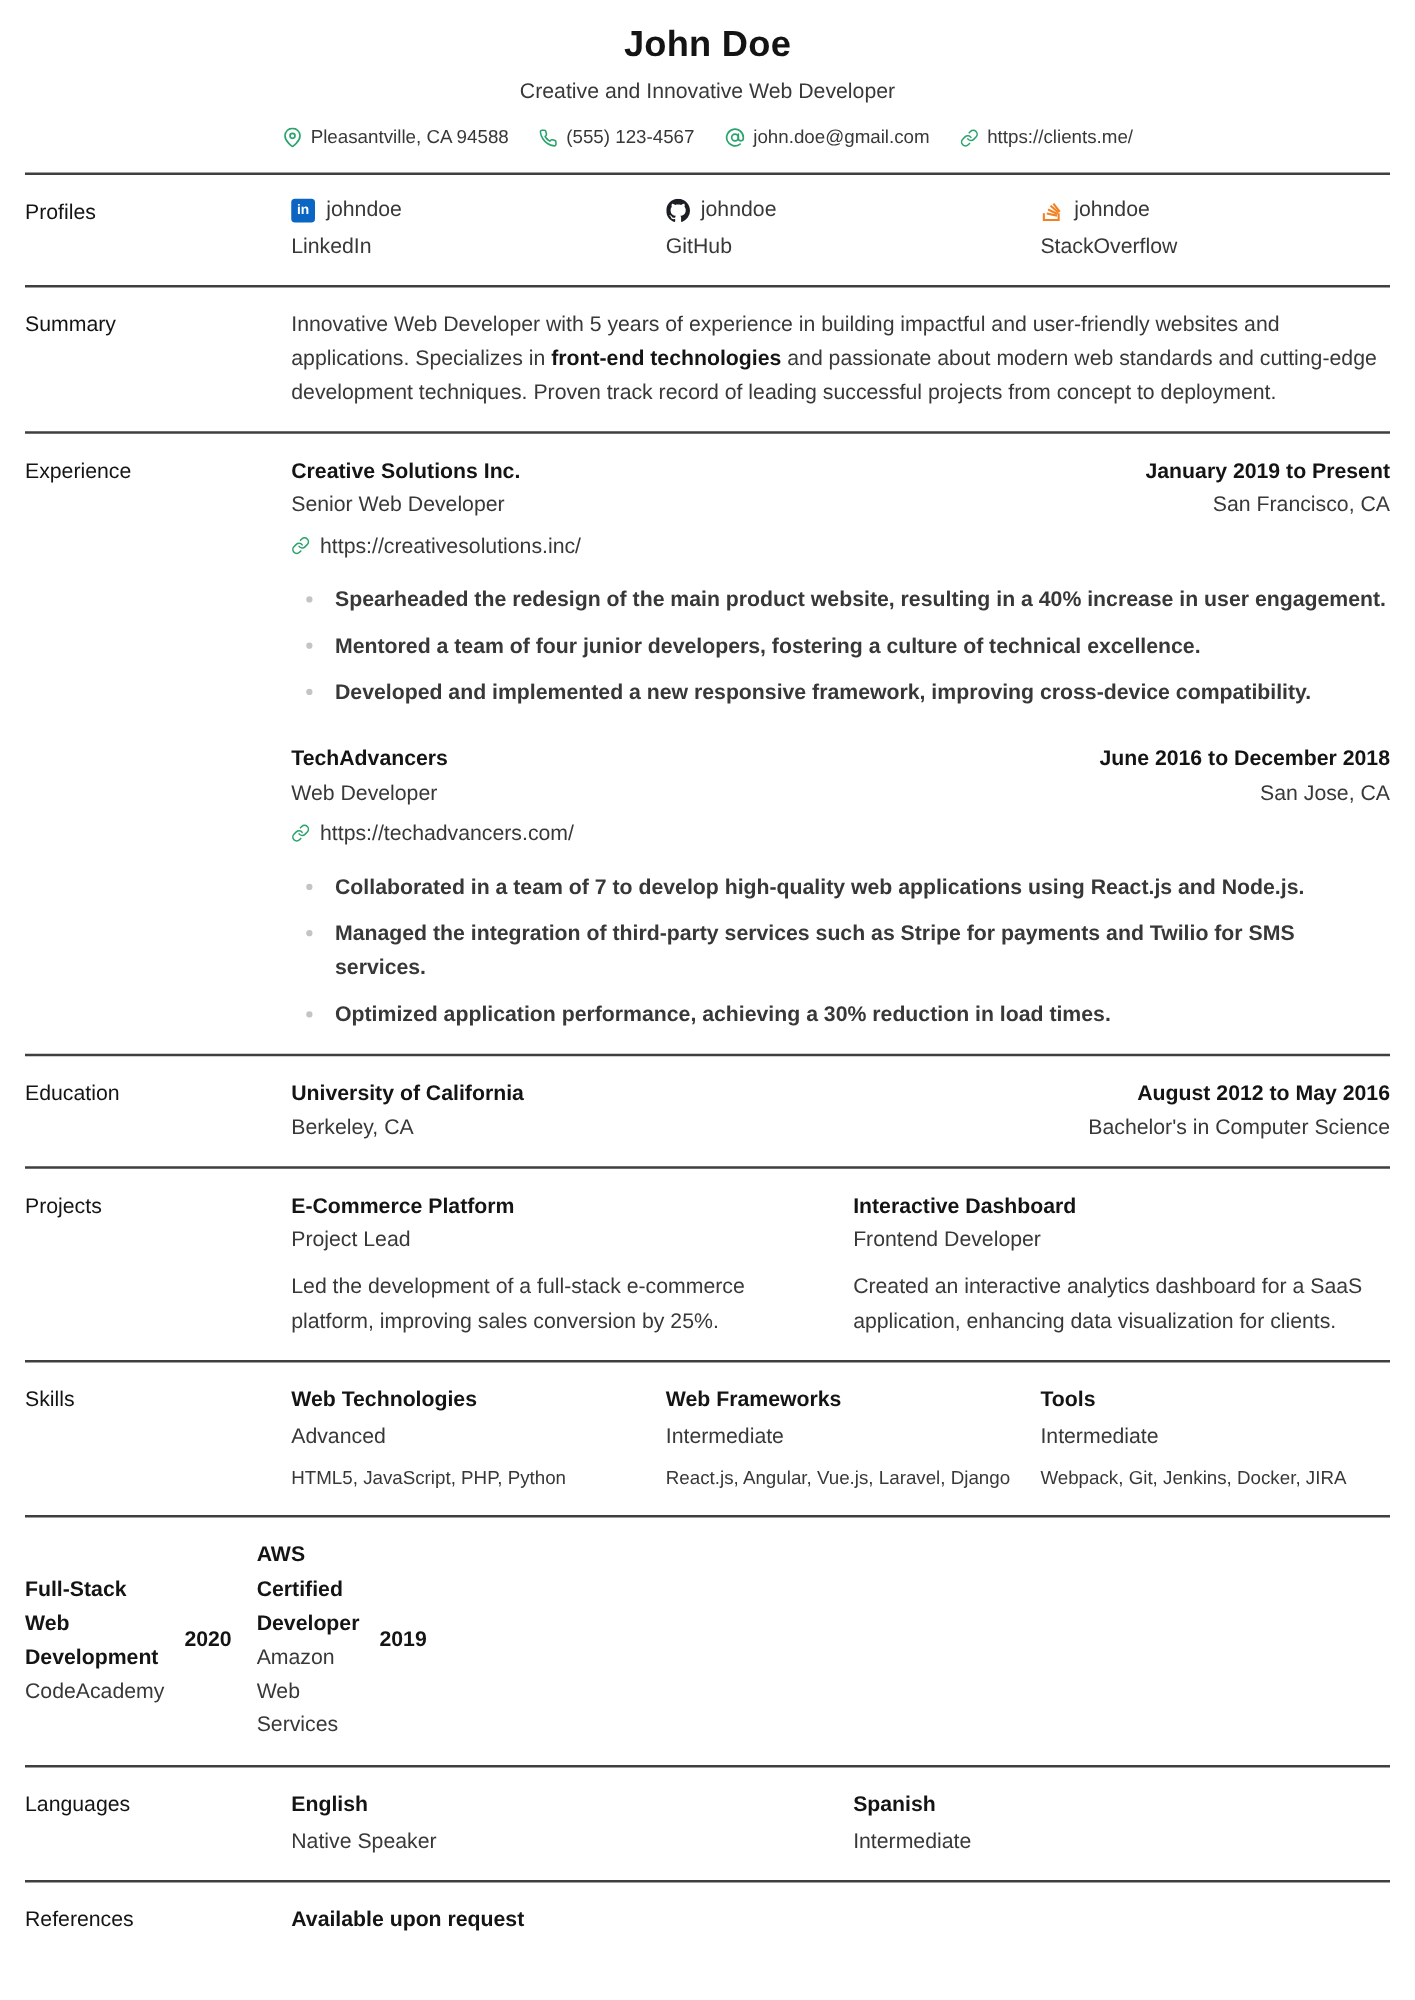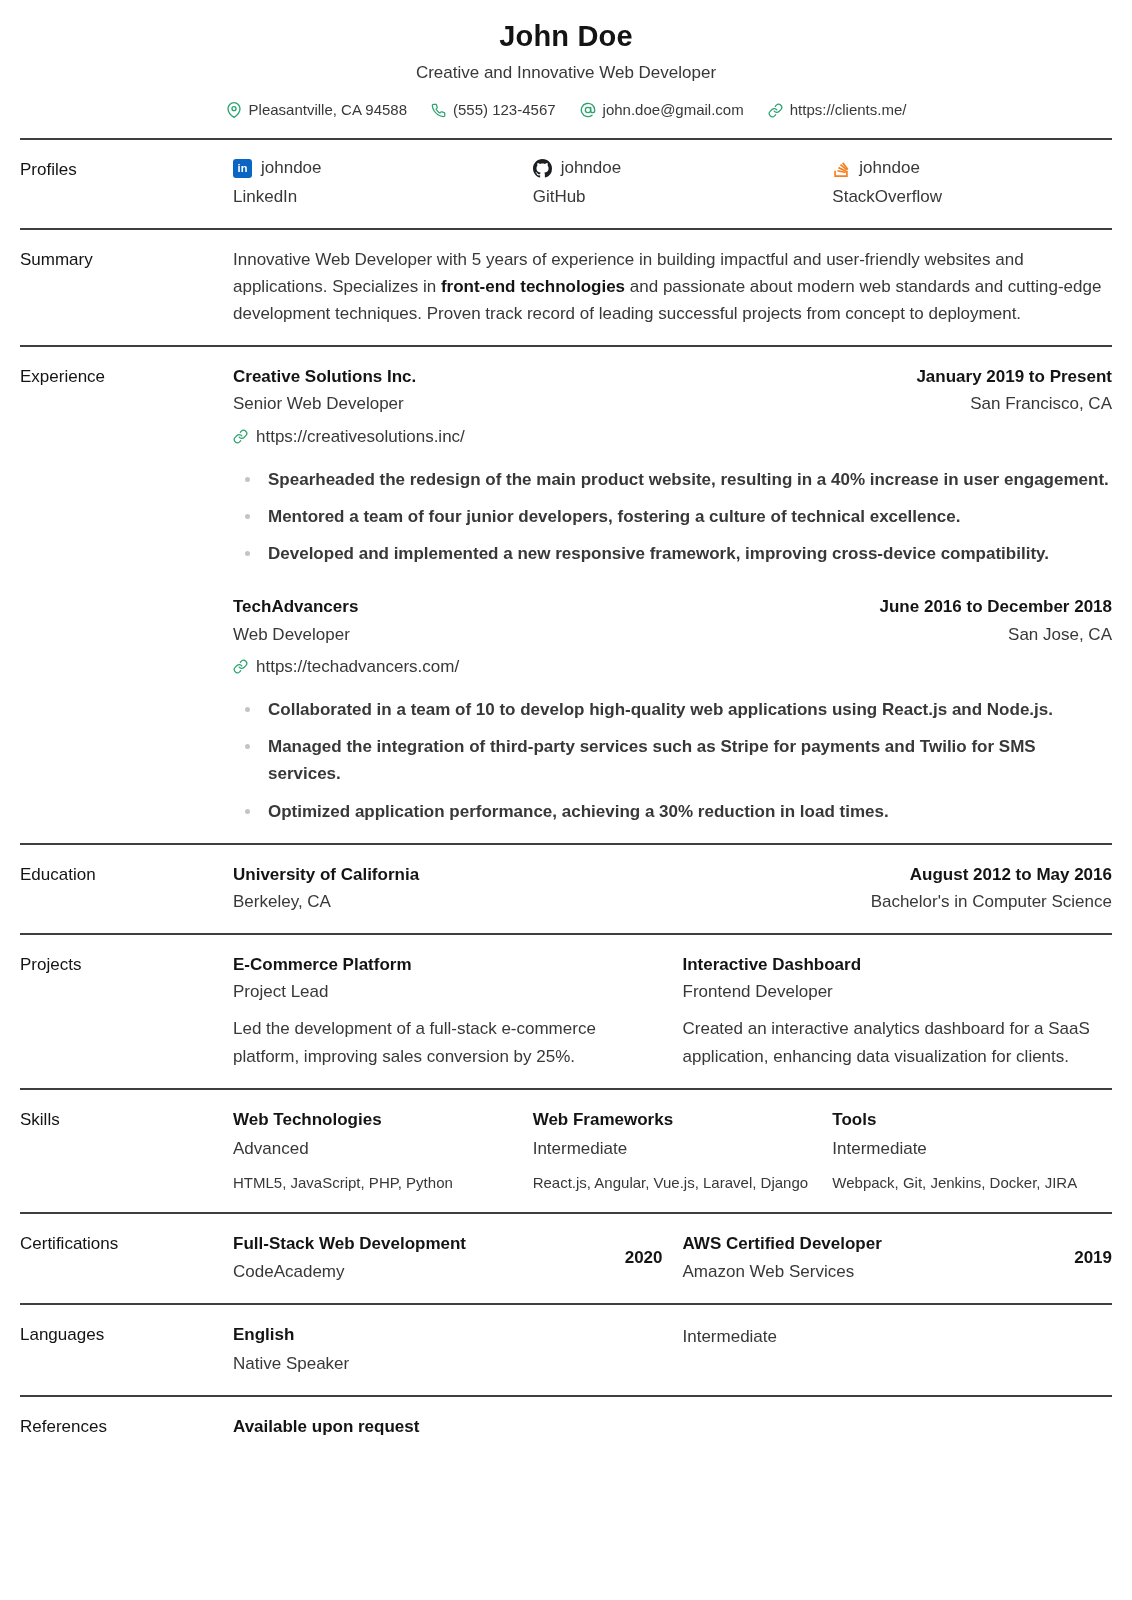--- a/index.html
+++ b/index.html
@@ -171,21 +171,21 @@
           <span class="right">San Jose, CA</span>
         </div>
         <div class="xp-link">
           <svg width="15" height="15" viewBox="0 0 24 24" class="icon-stroke">
               <path d="M10 13a5 5 0 0 0 7.54.54l3-3a5 5 0 0 0-7.07-7.07l-1.72 1.71"></path>
               <path d="M14 11a5 5 0 0 0-7.54-.54l-3 3a5 5 0 0 0 7.07 7.07l1.71-1.71"></path>
             </svg>
           <span>https://techadvancers.com/</span>
         </div>
         <ul class="bullets">
-          <li>Collaborated in a team of 10 to develop high-quality web applications using React.js and Node.js.</li>
+          <li>Collaborated in a team of 7 to develop high-quality web applications using React.js and Node.js.</li>
           <li>Managed the integration of third-party services such as Stripe for payments and Twilio for SMS services.</li>
           <li>Optimized application performance, achieving a 30% reduction in load times.</li>
         </ul>
       </div>
 
     </div>
   </section>
 
   <section class="sec">
     <div class="sec-label">Education</div>
@@ -232,21 +232,20 @@
       </div>
       <div>
         <div class="bold">Tools</div>
         <div class="lvl">Intermediate</div>
         <div class="kw">Webpack, Git, Jenkins, Docker, JIRA</div>
       </div>
     </div>
   </section>
 
   <section class="sec">
-    <div class="sec-label">Certifications</div>
     <div class="sec-body cols2">
       <div class="cert">
         <div>
           <div class="bold">Full-Stack Web Development</div>
           <div>CodeAcademy</div>
         </div>
         <div class="cert-year">2020</div>
       </div>
       <div class="cert">
         <div>
@@ -259,20 +258,21 @@
   </section>
 
   <section class="sec">
     <div class="sec-label">Languages</div>
     <div class="sec-body cols2">
       <div>
         <div class="bold">English</div>
         <div class="lvl">Native Speaker</div>
       </div>
       <div>
+        <div class="bold">Spanish</div>
         <div class="lvl">Intermediate</div>
       </div>
     </div>
   </section>
 
   <section class="sec">
     <div class="sec-label">References</div>
     <div class="sec-body">
       <div class="bold">Available upon request</div>
     </div>

